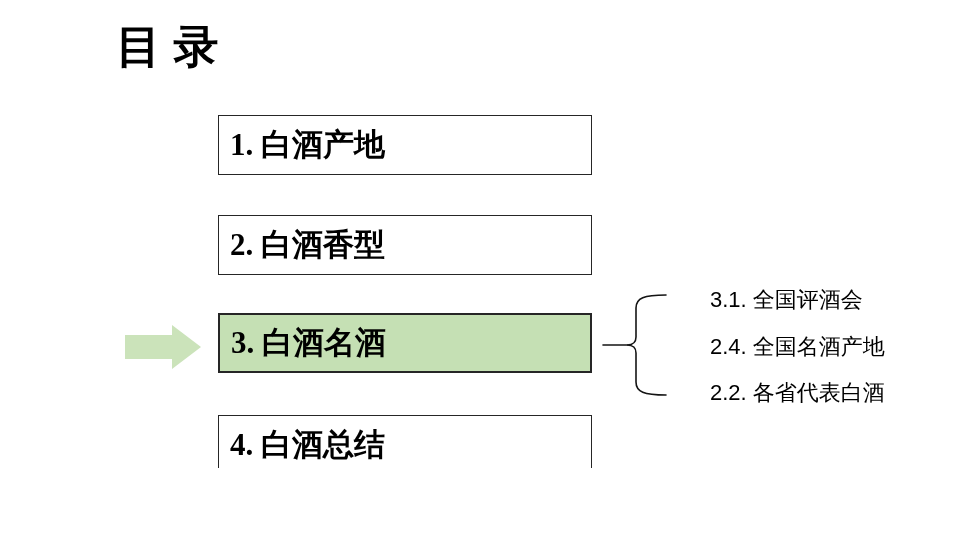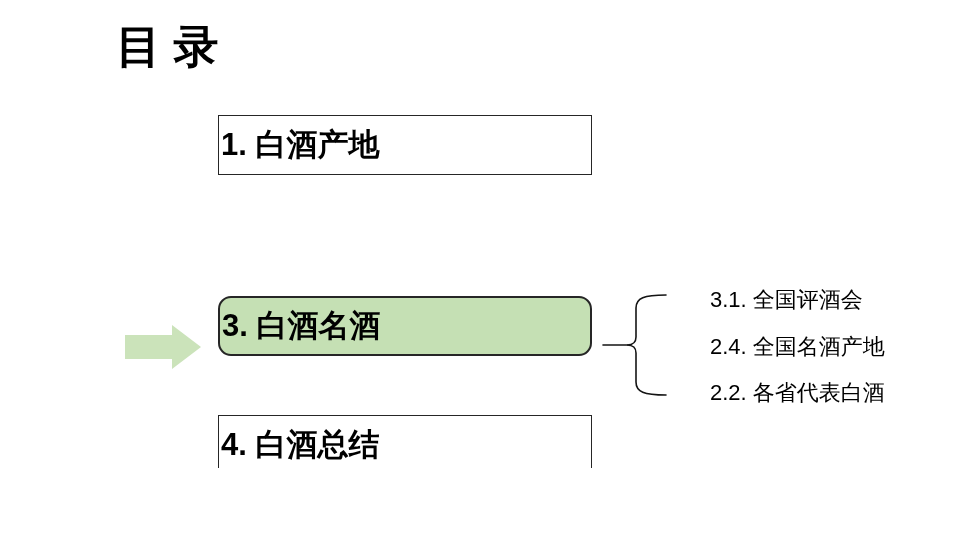--- a/index.html
+++ b/index.html
@@ -25,35 +25,36 @@
   .toc-box {
     position: absolute;
     left: 218px;
     width: 374px;
     height: 60px;
     box-sizing: border-box;
     border: 1px solid var(--box-border, #262626);
     background: #ffffff;
     display: flex;
     align-items: center;
-    padding-left: 2px;
+    padding-left: 11px;
+    font-family: Liberation Serif, serif;
   }
   .toc-box.highlight {
     background: var(--highlight-fill, #c5e0b4);
     border-width: 2px;
   }
   .toc-label {
     font-size: 31px;
     font-weight: bold;
     color: #000000;
     white-space: pre;
   }
   .pos-1 { top: 115px; }
   .pos-2 { top: 215px; }
-  .pos-3 { top: 296px; border-radius: 13px; }
+  .pos-3 { top: 313px; }
   .pos-4 { top: 415px; }
   .arrow-svg {
     position: absolute;
     left: 125px;
     top: 325px;
   }
   .arrow-shape { fill: var(--arrow-fill, #cbe3ba); }
   .brace-svg {
     position: absolute;
     left: 600px;
@@ -107,20 +108,23 @@
 <body>
 
 <div class="slide">
 
   <h1 class="title">目 录</h1>
 
   <div class="toc-box pos-1">
     <span class="toc-label">1. 白酒产地</span>
   </div>
 
+  <div class="toc-box pos-2">
+    <span class="toc-label">2. 白酒香型</span>
+  </div>
 
   <svg class="arrow-svg" width="76" height="44" viewBox="0 0 76 44" aria-hidden="true">
     <polygon class="arrow-shape" points="0,10 47,10 47,0 76,22 47,44 47,34 0,34"></polygon>
   </svg>
 
   <div class="toc-box pos-3 highlight">
     <span class="toc-label">3. 白酒名酒</span>
   </div>
 
   <div class="toc-box pos-4">

